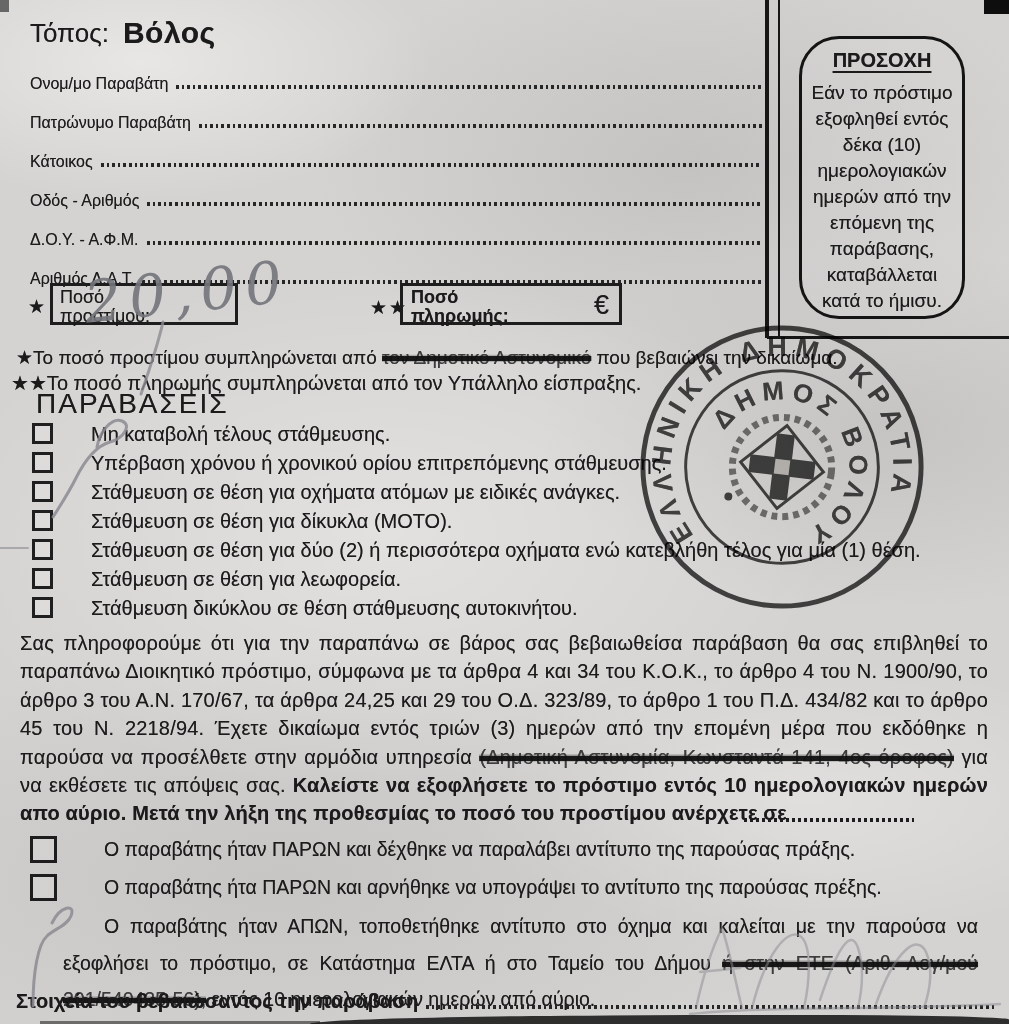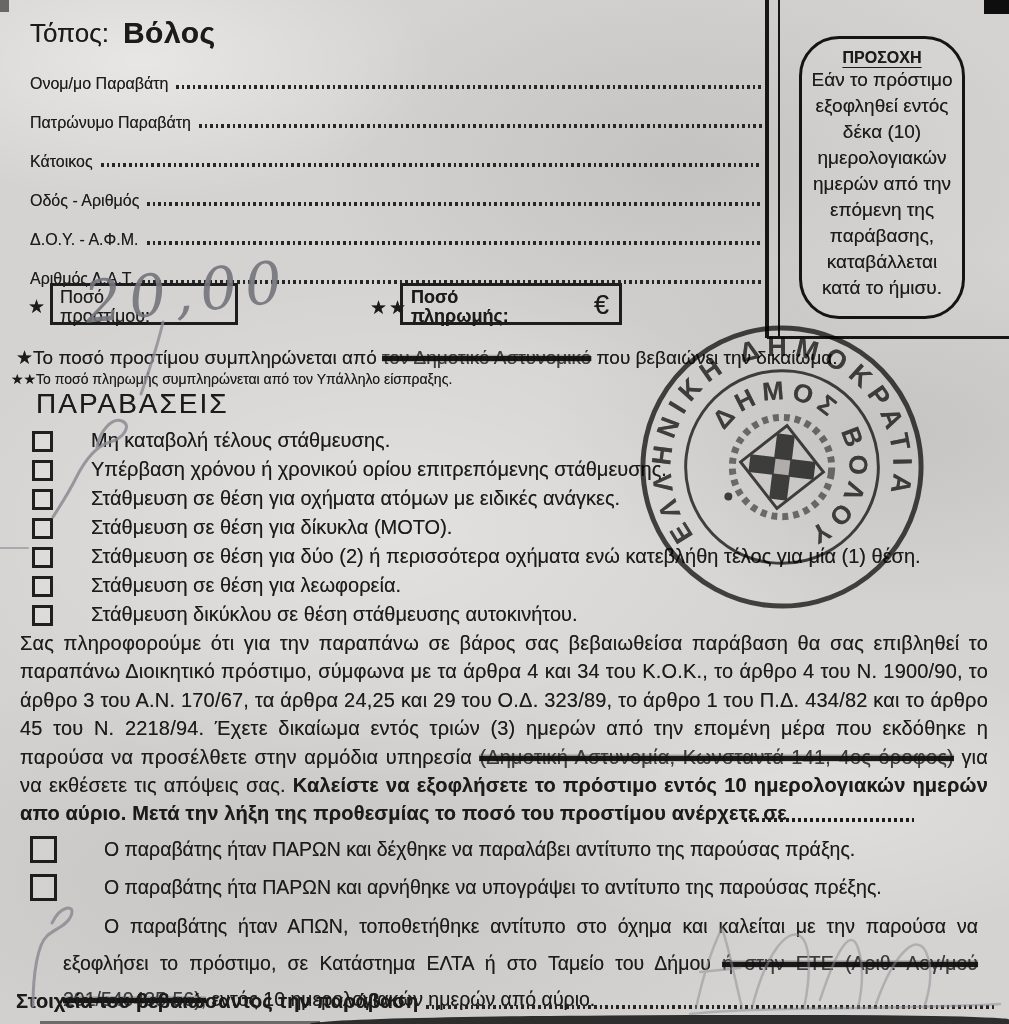--- a/index.html
+++ b/index.html
@@ -48,45 +48,45 @@
   .pay-box .box-lbl{font-weight:bold;}
   .euro{position:absolute;right:10px;top:4px;font-size:27px;}
   .handwrite{
     left:84px;top:258px;font-family:"DejaVu Serif",serif;font-style:italic;
     font-size:58px;color:#74747c;letter-spacing:8px;transform:rotate(-6deg);
     opacity:.9;text-shadow:none;z-index:5;
   }
 
   
   .fnote1{left:16px;top:346px;font-size:19px;white-space:nowrap;}
-  .fnote2{left:11px;top:371px;font-size:14px;white-space:nowrap;}
+  .fnote2{left:11px;top:371px;font-size:20px;white-space:nowrap;}
 
   
   .struck{
     color:#3c3c3c;
     text-decoration:line-through;
     text-decoration-thickness:5px;
     text-decoration-color:rgba(18,18,18,.85);
     background:linear-gradient(to bottom,transparent 34%,rgba(28,28,28,.45) 46%,rgba(28,28,28,.45) 64%,transparent 74%);
     border-radius:3px;
   }
 
   
   .viol-title{left:36px;top:388px;font-size:28px;letter-spacing:2px;}
   .viol-list{left:32px;top:423px;width:740px;}
-  .v-row{display:flex;align-items:flex-end;height:29px;}
+  .v-row{display:flex;align-items:flex-start;height:29px;}
   .v-box{width:21px;height:21px;border:3px solid #1f1f1f;box-sizing:border-box;margin-right:38px;flex:none;background:rgba(255,255,255,.15);}
   .v-lbl{font-size:20px;white-space:nowrap;}
 
   
   .attention{
     left:799px;top:36px;width:166px;height:283px;border:3px solid #141414;border-radius:40px;
     padding:10px 8px;box-sizing:border-box;text-align:center;background:rgba(235,235,235,.15);
   }
-  .attention .ttl{font-weight:bold;font-size:16px;text-decoration:underline;text-underline-offset:4px;}
+  .attention .ttl{font-weight:bold;font-size:20px;text-decoration:underline;text-underline-offset:4px;margin-bottom:8px;}
   .attention .bdy{font-size:19px;line-height:26px;}
 
   
   .stamp{left:633px;top:318px;width:298px;height:298px;transform:rotate(7deg);opacity:.84;mix-blend-mode:multiply;}
   .stamp text{font-family:"Liberation Sans",sans-serif;font-weight:bold;fill:#282828;}
 
   
   .para{left:20px;top:629px;width:968px;font-size:20px;line-height:28.4px;text-align:justify;letter-spacing:.2px;}
   .para .b{font-weight:bold;}
   .para-dots{left:744px;top:818px;width:170px;height:4px;

